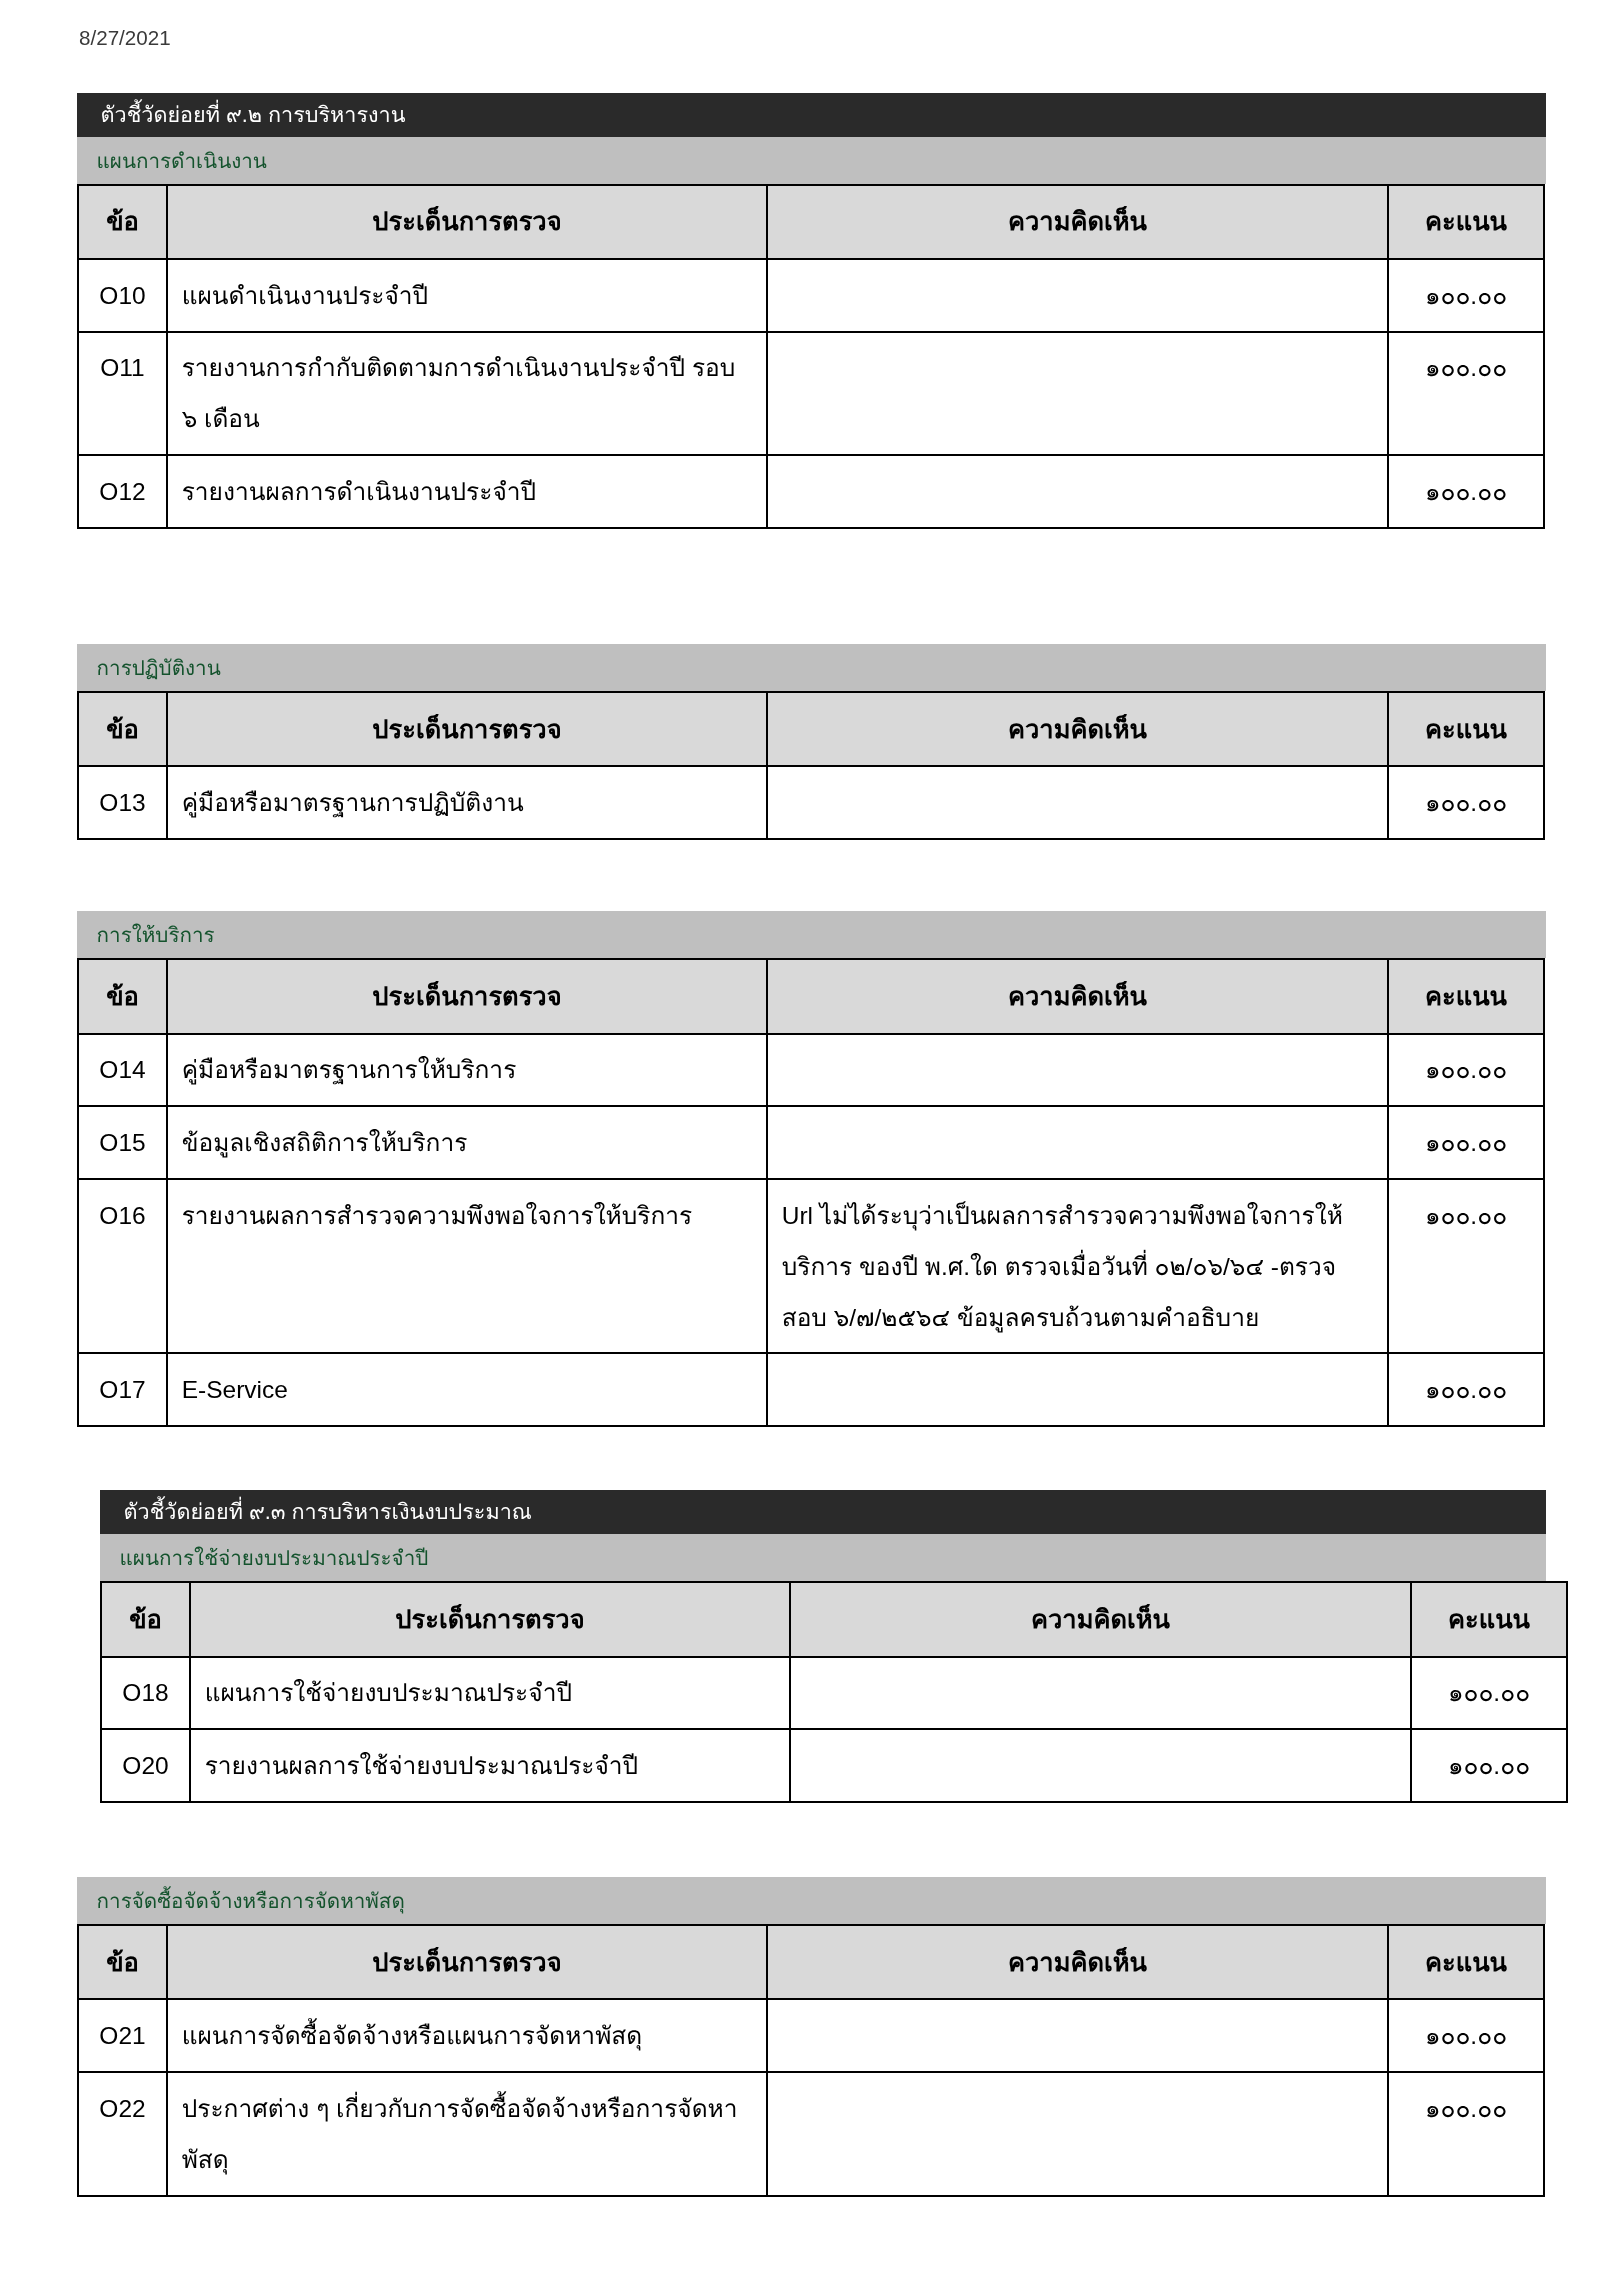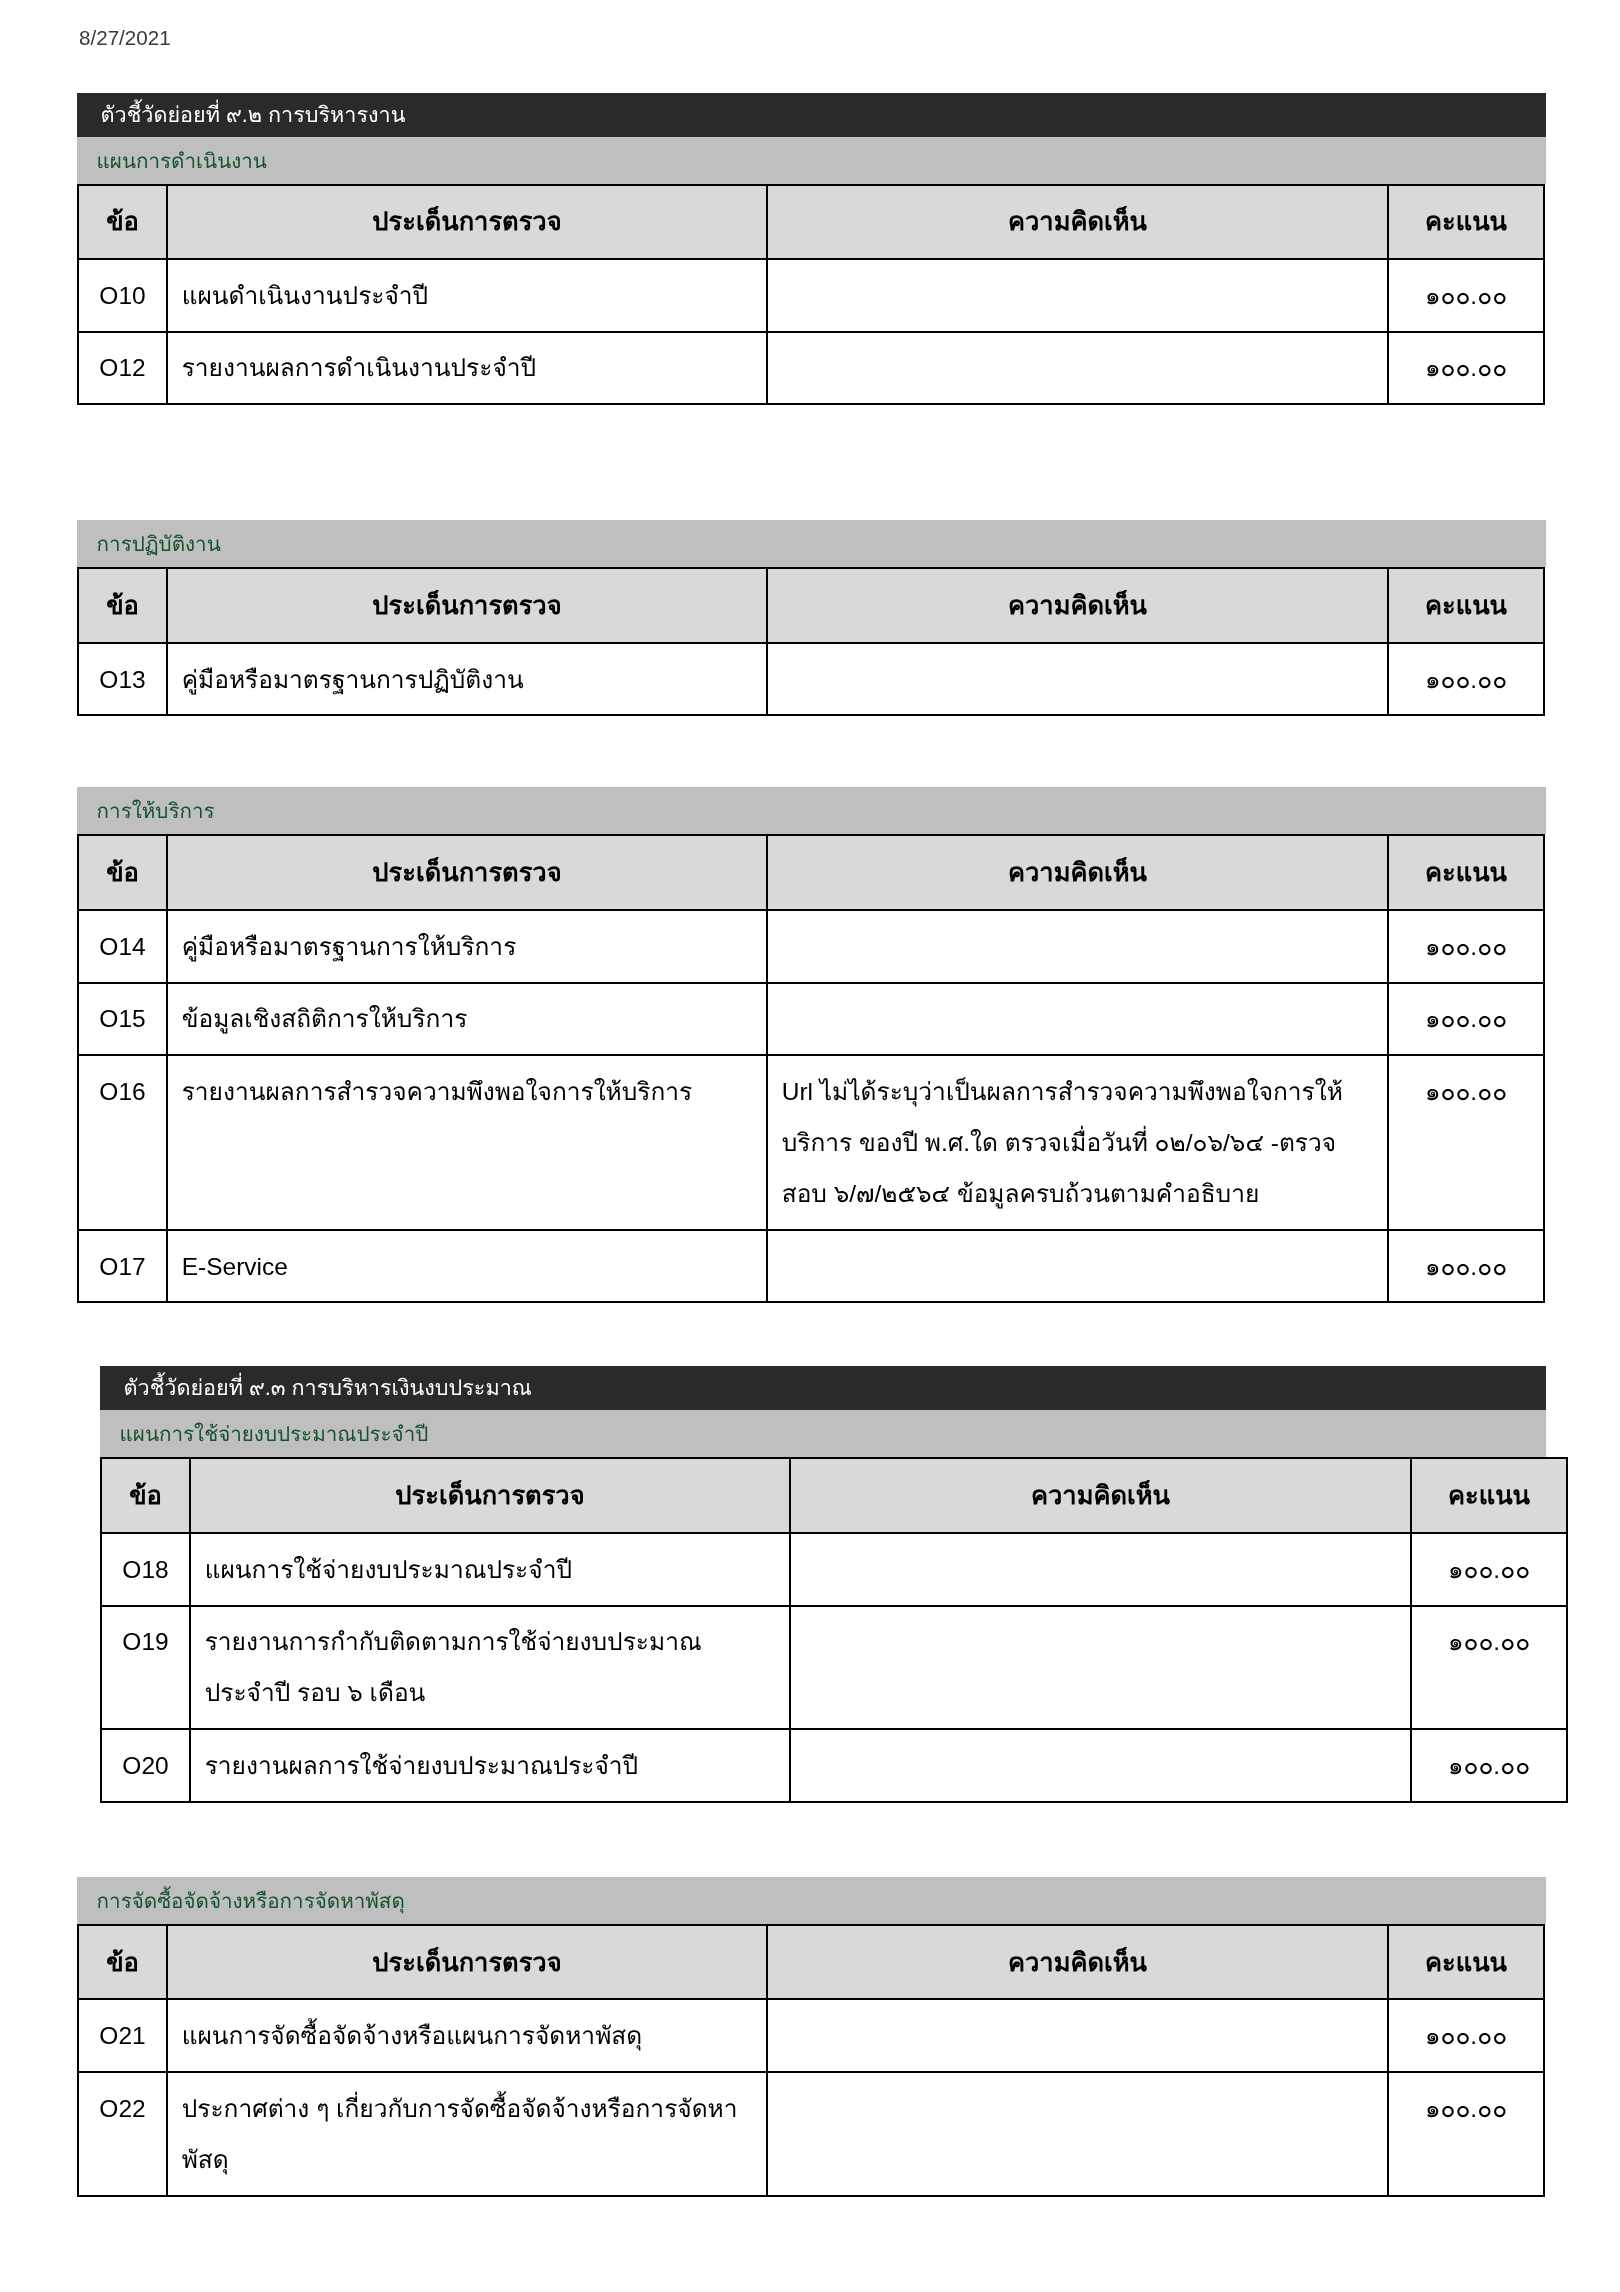--- a/index.html
+++ b/index.html
@@ -99,20 +99,26 @@
         </tr>
       </thead>
       <tbody>
         <tr>
           <td class="no">O10</td>
           <td class="issue">แผนดำเนินงานประจำปี</td>
           <td class="comment"></td>
           <td class="score">๑๐๐.๐๐</td>
         </tr>
         <tr>
+          <td class="no">O11</td>
+          <td class="issue">รายงานการกำกับติดตามการดำเนินงานประจำปี รอบ ๖ เดือน</td>
+          <td class="comment"></td>
+          <td class="score">๑๐๐.๐๐</td>
+        </tr>
+        <tr>
           <td class="no">O12</td>
           <td class="issue">รายงานผลการดำเนินงานประจำปี</td>
           <td class="comment"></td>
           <td class="score">๑๐๐.๐๐</td>
         </tr>
       </tbody>
     </table>
   </section>
 
   <section class="block gap-b">
@@ -208,26 +214,20 @@
         </tr>
       </thead>
       <tbody>
         <tr>
           <td class="no">O18</td>
           <td class="issue">แผนการใช้จ่ายงบประมาณประจำปี</td>
           <td class="comment"></td>
           <td class="score">๑๐๐.๐๐</td>
         </tr>
         <tr>
-          <td class="no">O19</td>
-          <td class="issue">รายงานการกำกับติดตามการใช้จ่ายงบประมาณ ประจำปี รอบ ๖ เดือน</td>
-          <td class="comment"></td>
-          <td class="score">๑๐๐.๐๐</td>
-        </tr>
-        <tr>
           <td class="no">O20</td>
           <td class="issue">รายงานผลการใช้จ่ายงบประมาณประจำปี</td>
           <td class="comment"></td>
           <td class="score">๑๐๐.๐๐</td>
         </tr>
       </tbody>
     </table>
   </section>
 
   <section class="block gap-e">

